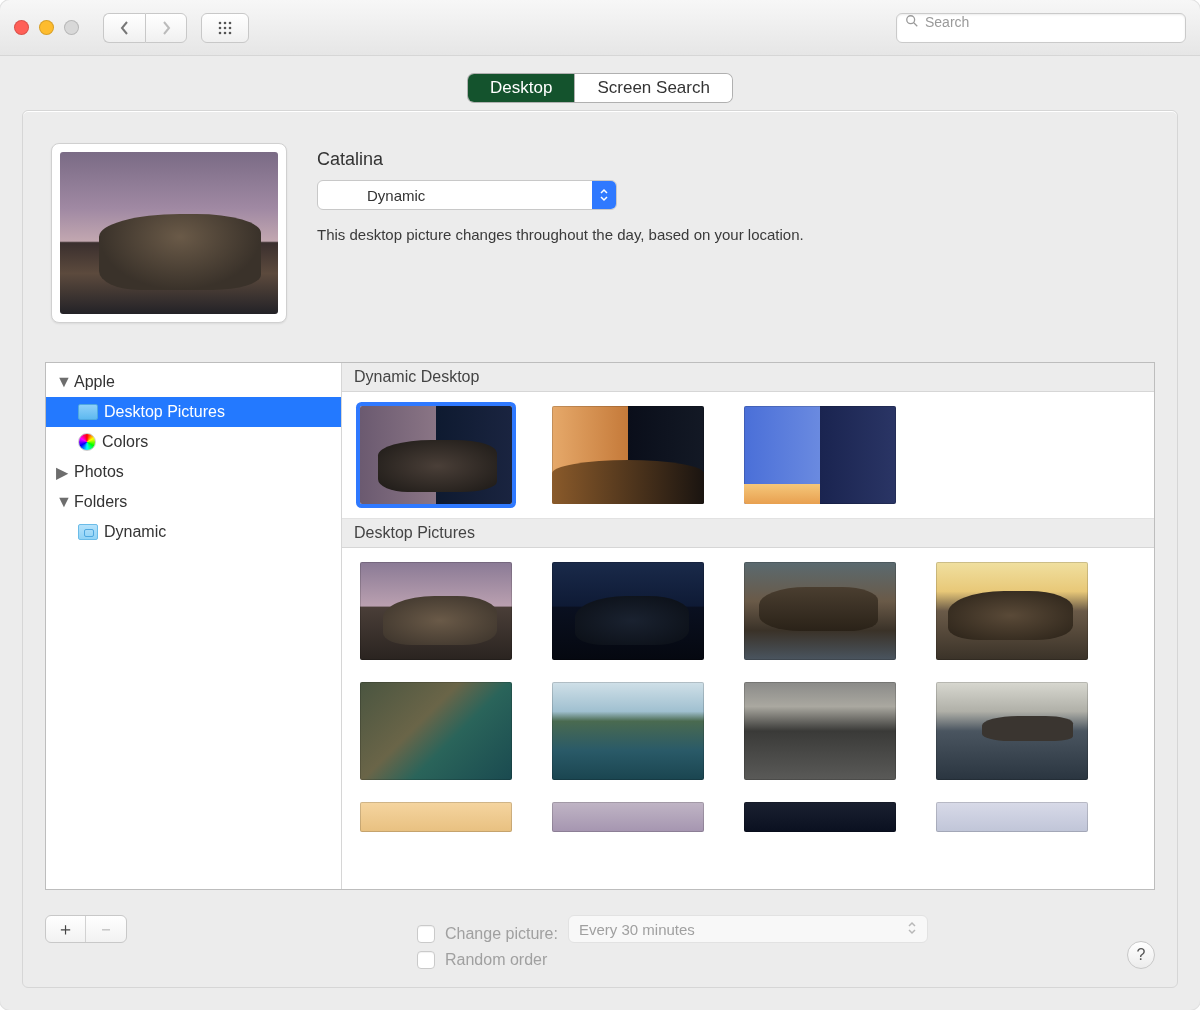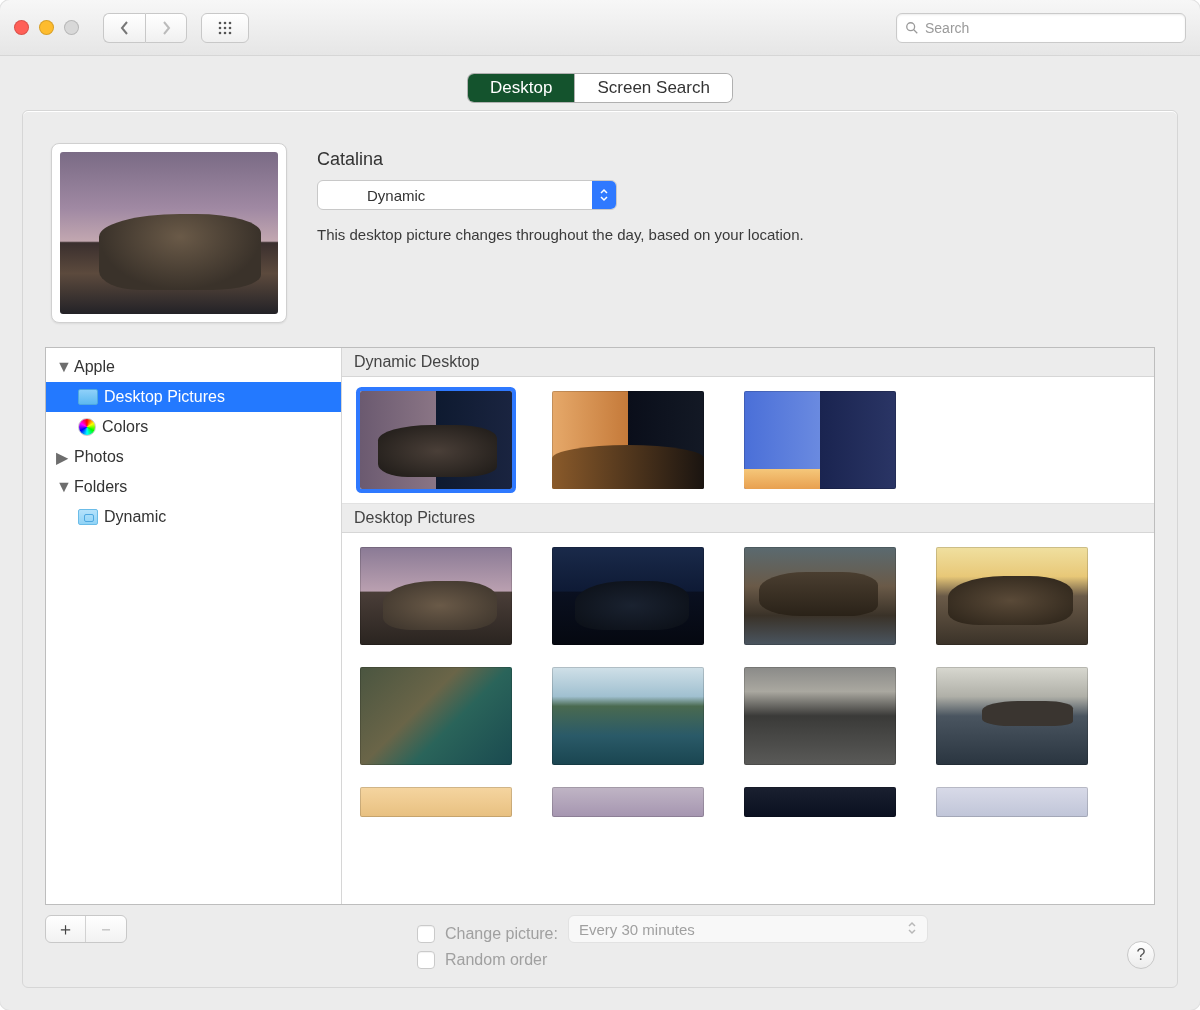--- a/index.html
+++ b/index.html
@@ -45,21 +45,21 @@
 .tbtn.r { width: 42px; border-radius: 0 6px 6px 0; }
 .tbtn.grid { width: 48px; border-radius: 6px; margin-left: 14px; }
 .tbtn svg { width: 14px; height: 14px; }
 .title {
   position: absolute; left: 0; right: 0; text-align: center;
   font-size: 17px; font-weight: 500; color: #3a3a3a; pointer-events: none;
 }
 .search {
   margin-left: auto; width: 290px; height: 30px;
   background: #fff; border: 1px solid #cacaca; border-radius: 6px;
-  display: flex; align-items: center; padding: 0 8px; gap: 6px;
+  display: flex; align-items: flex-start; padding: 0 8px; gap: 6px;
   box-shadow: inset 0 1px 2px rgba(0,0,0,0.08);
 }
 .search input { border: none; outline: none; flex: 1; font-size: 14px; color: #333; background: transparent; }
 .search input::placeholder { color: #9a9a9a; }
 .search svg { width: 14px; height: 14px; }
 
 .content { flex: 1; padding: 18px 22px 22px 22px; display: flex; flex-direction: column; }
 
 .tabs {
   display: flex; margin: 0 auto 0 auto; border-radius: 6px; overflow: hidden;
@@ -70,20 +70,21 @@
   border-right: 1px solid #b0b0b0; cursor: default;
 }
 .tab:last-child { border-right: none; }
 .tab.active { background: #14532d; color: #fff; }
 
 .groupbox {
   margin-top: 8px; flex: 1; border: 1px solid #d6d6d6; border-radius: 6px;
   background: #ececec; padding: 22px 22px 18px 22px;
   display: flex; flex-direction: column; position: relative;
   box-shadow: inset 0 1px 0 #fff;
+  gap: 15px;
 }
 
 .header-row { display: flex; gap: 30px; align-items: flex-start; padding: 10px 6px 24px 6px; }
 .preview-frame {
   width: 236px; height: 180px; background: #fff; border: 1px solid #d0d0d0; border-radius: 8px;
   padding: 8px; box-shadow: 0 1px 2px rgba(0,0,0,0.08);
 }
 .preview-img {
   width: 100%; height: 100%; border-radius: 3px;
   background: linear-gradient(180deg, #7a6b85 0%, #a089a3 35%, #c2a7b0 55%, #3a2f2e 56%, #5c4a3d 75%, #232227 100%);

